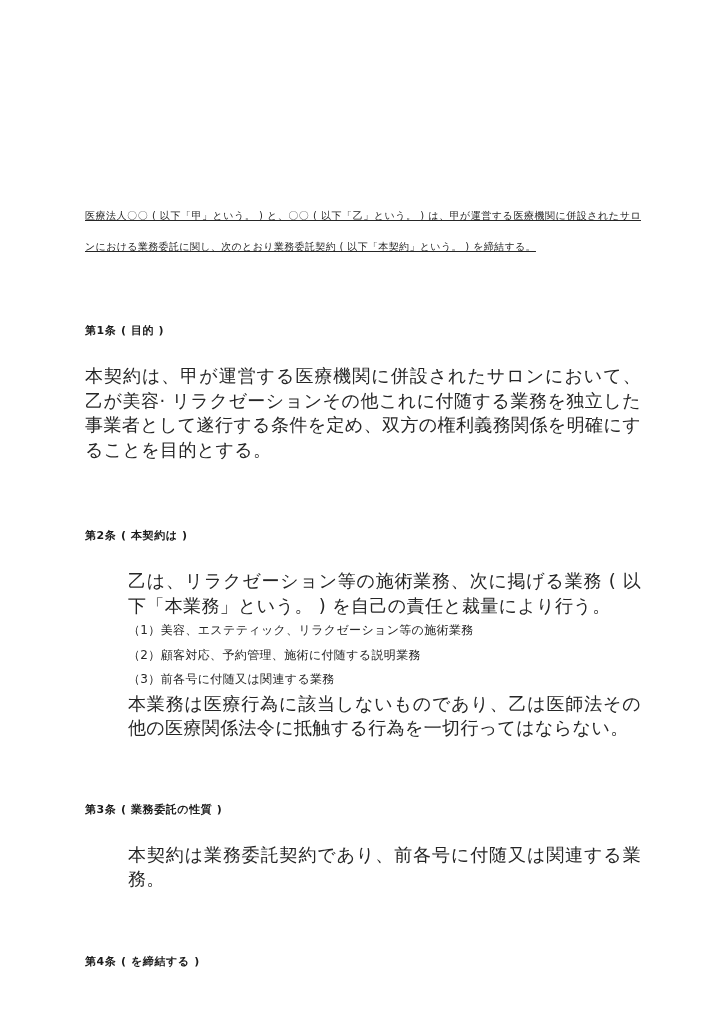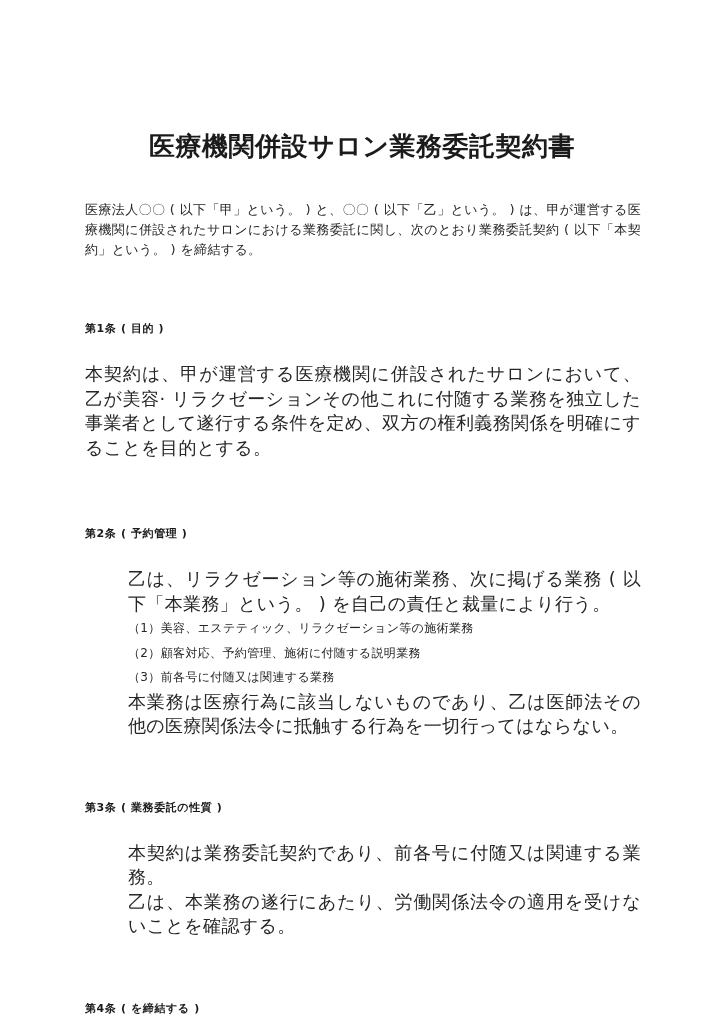--- a/index.html
+++ b/index.html
@@ -33,26 +33,27 @@
     letter-spacing: 0.5px;
     color: #1b1b1b;
   }
   .content {
     position: absolute;
     left: 85px;
     top: 200px;
     width: 556px;
   }
   .para {
-    font-size: 13px;
-    line-height: 20px;
+    font-size: 10px;
+    line-height: 31px;
     letter-spacing: 0.35px;
     text-align: justify;
     color: #262626;
     margin: 0;
+    text-decoration: underline;
   }
   .preamble {
     margin-bottom: 0;
   }
   .article {
     margin-top: 0;
   }
   .art-head {
     font-size: 11px;
     line-height: 24px;
@@ -86,55 +87,53 @@
   .gap-1 { height: 57px; }
   .gap-2 { height: 62px; }
   .gap-3 { height: 57px; }
   .gap-4 { height: 58px; }
 </style>
 </head>
 <body>
 
 <div class="page">
 
-  <h1 class="doc-title">医療機関併設サロン業務委託契約書</h1>
 
   <div class="content">
 
     <p class="para preamble">医療法人〇〇 ( 以下「甲」という。 ) と、〇〇 ( 以下「乙」という。 ) は、甲が運営する医療機関に併設されたサロンにおける業務委託に関し、次のとおり業務委託契約 ( 以下「本契約」という。 ) を締結する。</p>
 
     <div class="gap-1"></div>
 
     <section class="article">
       <h2 class="art-head">第1条 ( 目的 )</h2>
       <div class="art-body">
         <p class="line">本契約は、甲が運営する医療機関に併設されたサロンにおいて、乙が美容· リラクゼーションその他これに付随する業務を独立した事業者として遂行する条件を定め、双方の権利義務関係を明確にすることを目的とする。</p>
       </div>
     </section>
 
     <div class="gap-2"></div>
 
     <section class="article">
-      <h2 class="art-head">第2条 ( 予約管理 )</h2>
+      <h2 class="art-head">第2条 ( 本契約は )</h2>
       <div class="art-body indent">
         <p class="line">乙は、リラクゼーション等の施術業務、次に掲げる業務 ( 以下「本業務」という。 ) を自己の責任と裁量により行う。</p>
         <p class="list-item">（1）美容、エステティック、リラクゼーション等の施術業務</p>
         <p class="list-item">（2）顧客対応、予約管理、施術に付随する説明業務</p>
         <p class="list-item">（3）前各号に付随又は関連する業務</p>
         <p class="line">本業務は医療行為に該当しないものであり、乙は医師法その他の医療関係法令に抵触する行為を一切行ってはならない。</p>
       </div>
     </section>
 
     <div class="gap-3"></div>
 
     <section class="article">
       <h2 class="art-head">第3条 ( 業務委託の性質 )</h2>
       <div class="art-body indent">
         <p class="line">本契約は業務委託契約であり、前各号に付随又は関連する業務。</p>
-        <p class="line">乙は、本業務の遂行にあたり、労働関係法令の適用を受けないことを確認する。</p>
       </div>
     </section>
 
     <div class="gap-4"></div>
 
     <section class="article">
       <h2 class="art-head">第4条 ( を締結する )</h2>
     </section>
 
   </div>

